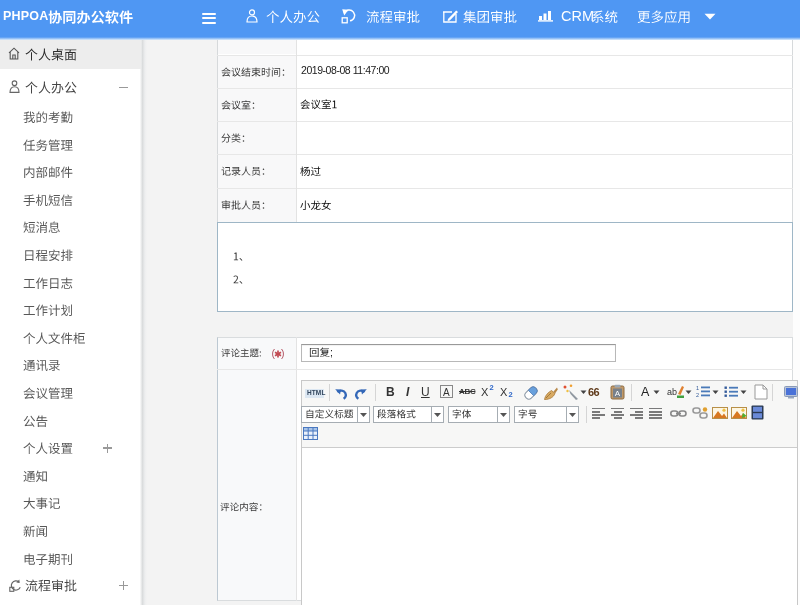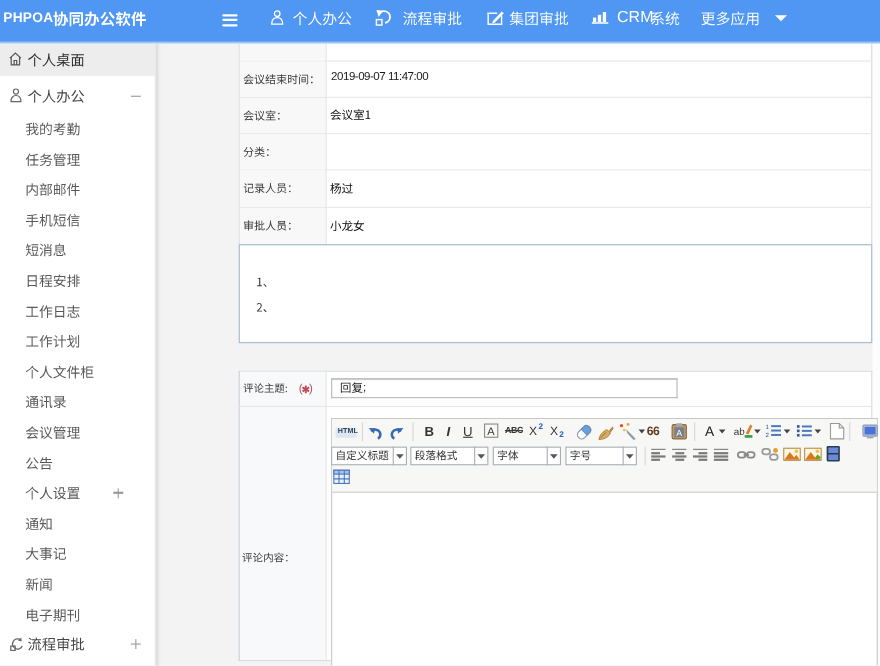--- a/index.html
+++ b/index.html
@@ -149,21 +149,21 @@
   </svg>
 <svg class="" style="position:absolute;left:221px;top:132.7px;" width="31" height="13" viewBox="0 0 31 13">
     <path fill="#3a3a3a" d="M6.7 0.6 6 0.9C6.8 2.3 8 4 9 4.9C9.2 4.7 9.4 4.4 9.6 4.2C8.6 3.5 7.4 1.9 6.7 0.6ZM3.2 0.6C2.7 2.1 1.6 3.5 0.4 4.4C0.6 4.5 1 4.8 1.1 5C1.4 4.7 1.6 4.5 1.9 4.2V4.9H3.8C3.6 6.6 3 8.2 0.7 9C0.8 9.2 1 9.4 1.1 9.6C3.7 8.7 4.3 6.9 4.6 4.9H7.3C7.2 7.4 7 8.4 6.8 8.7C6.7 8.8 6.6 8.8 6.4 8.8C6.1 8.8 5.5 8.8 4.9 8.7C5 8.9 5.1 9.2 5.1 9.5C5.8 9.5 6.4 9.5 6.7 9.5C7 9.5 7.3 9.4 7.5 9.1C7.8 8.8 8 7.6 8.1 4.5C8.1 4.4 8.1 4.2 8.1 4.2H1.9C2.8 3.3 3.5 2.1 4 0.8Z M17.5 0.6C17.2 1 16.8 1.6 16.4 2L17.1 2.2C17.4 1.9 17.9 1.3 18.2 0.8ZM11.8 0.9C12.2 1.3 12.7 1.9 12.9 2.3L13.5 2C13.3 1.6 12.9 1 12.4 0.6ZM14.6 0.4V2.4H10.7V3H14C13.2 3.9 11.8 4.6 10.5 4.9C10.7 5 10.9 5.3 11 5.5C12.4 5.1 13.7 4.3 14.6 3.3V5H15.4V3.5C16.6 4.1 18.1 5 18.9 5.5L19.3 4.9C18.5 4.4 17.1 3.6 15.8 3H19.3V2.4H15.4V0.4ZM14.6 5.2C14.6 5.6 14.5 6 14.4 6.3H10.7V7H14.2C13.7 8 12.7 8.6 10.5 8.9C10.6 9.1 10.8 9.4 10.8 9.6C13.3 9.2 14.4 8.3 15 7.1C15.8 8.5 17.1 9.3 19.2 9.6C19.2 9.4 19.5 9.1 19.6 8.9C17.8 8.7 16.5 8.1 15.7 7H19.4V6.3H15.2C15.3 6 15.4 5.6 15.4 5.2Z M22.5 3.9C22.9 3.9 23.3 3.7 23.3 3.2C23.3 2.7 22.9 2.4 22.5 2.4C22.1 2.4 21.7 2.7 21.7 3.2C21.7 3.7 22.1 3.9 22.5 3.9ZM22.5 8.8C22.9 8.8 23.3 8.5 23.3 8.1C23.3 7.6 22.9 7.3 22.5 7.3C22.1 7.3 21.7 7.6 21.7 8.1C21.7 8.5 22.1 8.8 22.5 8.8Z"></path>
   </svg>
 <svg class="" style="position:absolute;left:221px;top:166.2px;" width="51" height="13" viewBox="0 0 51 13">
     <path fill="#3a3a3a" d="M1.2 1.1C1.8 1.6 2.5 2.3 2.8 2.7L3.4 2.2C3 1.8 2.3 1.1 1.8 0.7ZM2 9.4V9.4C2.1 9.2 2.4 9 4.1 7.8C4 7.7 3.9 7.4 3.8 7.2L2.8 7.9V3.5H0.5V4.3H2.1V7.9C2.1 8.4 1.8 8.7 1.6 8.8C1.7 9 1.9 9.2 2 9.4ZM4.2 1.1V1.9H8.2V4.4H4.4V8.2C4.4 9.2 4.7 9.5 5.9 9.5C6.1 9.5 7.9 9.5 8.2 9.5C9.2 9.5 9.5 9 9.6 7.4C9.4 7.3 9.1 7.2 8.9 7.1C8.8 8.5 8.7 8.7 8.1 8.7C7.7 8.7 6.2 8.7 5.9 8.7C5.3 8.7 5.2 8.6 5.2 8.2V5.1H8.2V5.6H8.9V1.1Z M11.3 5.6C12 6 12.8 6.6 13.2 6.9L13.7 6.4C13.3 6 12.5 5.5 11.8 5.2ZM11.3 1V1.7H17.4L17.4 2.6H11.6V3.3H17.3L17.3 4.2H10.7V4.9H14.6V6.7C13.2 7.3 11.7 7.9 10.7 8.3L11.1 8.9C12.1 8.5 13.4 8 14.6 7.4V8.8C14.6 8.9 14.6 9 14.4 9C14.2 9 13.7 9 13.1 9C13.2 9.2 13.3 9.4 13.3 9.6C14.1 9.6 14.6 9.6 14.9 9.5C15.3 9.4 15.4 9.2 15.4 8.8V6.4C16.2 7.7 17.5 8.7 19 9.2C19.1 9 19.4 8.7 19.5 8.6C18.4 8.3 17.5 7.7 16.8 7C17.4 6.6 18.1 6.1 18.7 5.6L18.1 5.1C17.6 5.6 16.9 6.1 16.3 6.6C15.9 6.1 15.6 5.7 15.4 5.2V4.9H19.4V4.2H18C18.1 3.2 18.2 1.9 18.2 1L17.6 0.9L17.5 1Z M24.6 0.4C24.5 2 24.6 6.9 20.4 9C20.7 9.1 20.9 9.4 21 9.6C23.5 8.2 24.6 6 25 4C25.5 5.9 26.6 8.3 29.1 9.5C29.2 9.3 29.4 9.1 29.6 8.9C26.1 7.3 25.5 3.1 25.3 1.9C25.4 1.3 25.4 0.8 25.4 0.4Z M32.7 1.5H37.4V2.6H32.7ZM31.9 0.9V3.3H38.2V0.9ZM34.5 5.5V6.5C34.5 7.2 34.3 8.3 30.7 9C30.8 9.2 31.1 9.5 31.1 9.6C34.9 8.8 35.4 7.5 35.4 6.5V5.5ZM35.3 8.2C36.5 8.6 38.1 9.2 39 9.6L39.4 9C38.5 8.6 36.9 8 35.7 7.6ZM31.6 4.2V7.9H32.3V4.9H37.8V7.8H38.6V4.2Z M42.5 3.9C42.9 3.9 43.3 3.7 43.3 3.2C43.3 2.7 42.9 2.4 42.5 2.4C42.1 2.4 41.7 2.7 41.7 3.2C41.7 3.7 42.1 3.9 42.5 3.9ZM42.5 8.8C42.9 8.8 43.3 8.5 43.3 8.1C43.3 7.6 42.9 7.3 42.5 7.3C42.1 7.3 41.7 7.6 41.7 8.1C41.7 8.5 42.1 8.8 42.5 8.8Z"></path>
   </svg>
 <svg class="" style="position:absolute;left:221px;top:200.2px;" width="51" height="13" viewBox="0 0 51 13">
     <path fill="#3a3a3a" d="M4.3 0.5C4.5 0.8 4.6 1.2 4.7 1.5H0.8V3.1H1.6V2.2H8.4V3.1H9.2V1.5H5.4L5.6 1.4C5.5 1.1 5.3 0.7 5.1 0.3ZM2.2 5.9H4.6V7H2.2ZM2.2 5.2V4.2H4.6V5.2ZM7.8 5.9V7H5.4V5.9ZM7.8 5.2H5.4V4.2H7.8ZM4.6 2.5V3.5H1.4V8.3H2.2V7.7H4.6V9.6H5.4V7.7H7.8V8.2H8.6V3.5H5.4V2.5Z M11.8 0.4V2.4H10.5V3.1H11.8V5.3C11.3 5.5 10.8 5.6 10.3 5.7L10.6 6.4L11.8 6V8.7C11.8 8.8 11.8 8.8 11.6 8.8C11.5 8.8 11.1 8.9 10.6 8.8C10.7 9 10.8 9.3 10.8 9.5C11.5 9.5 11.9 9.5 12.2 9.4C12.5 9.3 12.6 9.1 12.6 8.7V5.8L13.8 5.5L13.7 4.8L12.6 5.1V3.1H13.7V2.4H12.6V0.4ZM14.1 9.4C14.3 9.3 14.6 9.1 16.4 8.3C16.3 8.2 16.2 7.9 16.2 7.6L14.9 8.2V4.3H16.3V3.6H14.9V0.5H14.1V8C14.1 8.5 13.9 8.7 13.8 8.8C13.9 8.9 14.1 9.2 14.1 9.4ZM18.9 2.7C18.5 3.1 17.9 3.6 17.4 4V0.6H16.7V8.2C16.7 9.1 16.9 9.4 17.6 9.4C17.8 9.4 18.5 9.4 18.7 9.4C19.4 9.4 19.6 8.9 19.6 7.6C19.4 7.5 19.1 7.4 18.9 7.2C18.9 8.3 18.9 8.6 18.6 8.6C18.5 8.6 17.9 8.6 17.7 8.6C17.5 8.6 17.4 8.6 17.4 8.2V4.8C18.1 4.4 18.8 3.8 19.4 3.2Z M24.6 0.4C24.5 2 24.6 6.9 20.4 9C20.7 9.1 20.9 9.4 21 9.6C23.5 8.2 24.6 6 25 4C25.5 5.9 26.6 8.3 29.1 9.5C29.2 9.3 29.4 9.1 29.6 8.9C26.1 7.3 25.5 3.1 25.3 1.9C25.4 1.3 25.4 0.8 25.4 0.4Z M32.7 1.5H37.4V2.6H32.7ZM31.9 0.9V3.3H38.2V0.9ZM34.5 5.5V6.5C34.5 7.2 34.3 8.3 30.7 9C30.8 9.2 31.1 9.5 31.1 9.6C34.9 8.8 35.4 7.5 35.4 6.5V5.5ZM35.3 8.2C36.5 8.6 38.1 9.2 39 9.6L39.4 9C38.5 8.6 36.9 8 35.7 7.6ZM31.6 4.2V7.9H32.3V4.9H37.8V7.8H38.6V4.2Z M42.5 3.9C42.9 3.9 43.3 3.7 43.3 3.2C43.3 2.7 42.9 2.4 42.5 2.4C42.1 2.4 41.7 2.7 41.7 3.2C41.7 3.7 42.1 3.9 42.5 3.9ZM42.5 8.8C42.9 8.8 43.3 8.5 43.3 8.1C43.3 7.6 42.9 7.3 42.5 7.3C42.1 7.3 41.7 7.6 41.7 8.1C41.7 8.5 42.1 8.8 42.5 8.8Z"></path>
   </svg>
-<div style="position:absolute;left:301px;top:63.125px;font:normal 10.5px 'Liberation Sans',sans-serif;color:#1a1a1a;line-height:15.75px;letter-spacing:-0.45px;white-space:pre;">2019-09-07 11:47:00</div>
+<div style="position:absolute;left:301px;top:63.125px;font:normal 10.5px 'Liberation Sans',sans-serif;color:#1a1a1a;line-height:15.75px;letter-spacing:-0.45px;white-space:pre;">2019-08-08 11:47:00</div>
 <svg class="" style="position:absolute;left:300px;top:99.46px;" width="38" height="14" viewBox="0 0 38 14">
     <path fill="#111" d="M1.6 9.8C2 9.7 2.6 9.7 8.2 9.2C8.4 9.5 8.7 9.8 8.8 10.1L9.5 9.6C9 8.9 8 7.7 7.1 6.9L6.4 7.2C6.8 7.6 7.3 8.1 7.6 8.5L2.9 8.9C3.6 8.2 4.4 7.3 5 6.5H9.6V5.7H0.9V6.5H3.9C3.3 7.4 2.5 8.2 2.2 8.5C1.8 8.8 1.6 9 1.4 9C1.5 9.3 1.6 9.7 1.6 9.8ZM5.3 0.4C4.3 1.8 2.5 3.2 0.4 4C0.6 4.2 0.9 4.5 1 4.7C1.6 4.4 2.2 4.1 2.8 3.8V4.4H7.8V3.7H2.9C3.8 3.1 4.6 2.4 5.3 1.7C5.9 2.4 6.8 3.1 7.8 3.7C8.3 4 9 4.3 9.6 4.6C9.7 4.4 9.9 4.1 10.1 3.9C8.4 3.3 6.7 2.2 5.7 1.2L6 0.7Z M16.2 0.9C16.6 1.6 17.1 2.6 17.2 3.1L17.9 2.8C17.8 2.2 17.3 1.3 16.9 0.6ZM11.7 1.1C12.2 1.6 12.7 2.3 13 2.8L13.6 2.3C13.3 1.8 12.7 1.2 12.3 0.7ZM19.2 1.1C18.9 3.3 18.3 5.2 17.2 6.8C16.2 5.3 15.5 3.4 15.1 1.2L14.4 1.3C14.8 3.8 15.5 5.9 16.7 7.5C15.9 8.3 15 9 13.8 9.5C13.9 9.7 14.1 10 14.2 10.2C15.5 9.6 16.4 8.9 17.2 8.1C18 8.9 19 9.6 20.2 10.1C20.3 9.9 20.6 9.6 20.7 9.4C19.5 9 18.5 8.3 17.7 7.4C19 5.7 19.6 3.6 20 1.2ZM11 3.7V4.5H12.5V8.2C12.5 8.7 12.2 9.1 12 9.3C12.1 9.4 12.4 9.6 12.5 9.8C12.6 9.6 12.9 9.4 14.8 8.1C14.7 7.9 14.6 7.6 14.5 7.4L13.2 8.3V3.7Z M22.6 7V7.7H25.8V9.1H21.6V9.8H30.9V9.1H26.6V7.7H30V7H26.6V5.9H25.8V7ZM23 6.1C23.3 5.9 23.8 5.9 28.8 5.5C29.1 5.7 29.3 6 29.4 6.2L30 5.7C29.6 5.2 28.7 4.4 28 3.8L27.4 4.2C27.7 4.4 28 4.7 28.2 4.9L24.2 5.2C24.8 4.8 25.4 4.3 25.9 3.7H29.8V3H22.8V3.7H24.9C24.3 4.3 23.7 4.8 23.5 5C23.2 5.2 23 5.3 22.8 5.3C22.8 5.5 23 5.9 23 6.1ZM25.6 0.5C25.7 0.8 25.9 1.1 26 1.4H21.7V3.2H22.5V2.1H30V3.2H30.8V1.4H26.9C26.7 1 26.5 0.6 26.3 0.3Z M32.4 9.2H36.6V8.4H35.1V1.5H34.4C33.9 1.8 33.5 2 32.8 2.1V2.7H34.1V8.4H32.4Z"></path>
   </svg>
 <svg class="" style="position:absolute;left:300px;top:165.96px;" width="22" height="14" viewBox="0 0 22 14">
     <path fill="#111" d="M1.9 0.4V2.4H0.5V3.2H1.8C1.6 4.6 0.9 6.3 0.3 7.2C0.5 7.4 0.7 7.7 0.8 7.9C1.2 7.3 1.6 6.2 1.9 5.1V10.1H2.6V4.4C3 5 3.3 5.6 3.4 6L3.9 5.4C3.8 5.1 2.9 3.8 2.6 3.4V3.2H3.9V2.4H2.6V0.4ZM4.4 4.7C4.5 4.6 4.8 4.5 5.3 4.5H5.8C5.3 5.7 4.5 6.7 3.5 7.3C3.7 7.5 4 7.7 4.1 7.8C5.1 7.1 6 5.9 6.6 4.5H7.7C7 6.8 5.7 8.6 3.9 9.6C4.1 9.7 4.4 10 4.5 10.1C6.3 8.9 7.6 7 8.4 4.5H9.1C8.9 7.6 8.7 8.8 8.4 9.1C8.3 9.3 8.2 9.3 8 9.3C7.9 9.3 7.5 9.3 7 9.2C7.2 9.4 7.2 9.8 7.2 10C7.7 10 8.1 10 8.4 10C8.7 9.9 8.9 9.9 9.1 9.6C9.5 9.2 9.7 7.9 9.9 4.2C9.9 4.1 9.9 3.8 9.9 3.8H5.8C6.8 3.1 7.9 2.3 9 1.3L8.4 0.8L8.3 0.9H4V1.7H7.4C6.5 2.5 5.5 3.2 5.1 3.4C4.7 3.7 4.3 3.9 4 3.9C4.1 4.1 4.3 4.5 4.4 4.7Z M11.3 1.1C11.9 1.7 12.6 2.4 12.9 2.9L13.5 2.5C13.2 2 12.5 1.2 11.9 0.7ZM14.5 4.2C15 4.9 15.7 5.8 16 6.4L16.6 6C16.3 5.4 15.7 4.5 15.1 3.9ZM13.3 4.4H11V5.1H12.5V7.8C12 8 11.5 8.5 10.9 9.1L11.4 9.8C12 9.1 12.5 8.5 12.8 8.5C13.1 8.5 13.4 8.9 13.8 9.1C14.6 9.6 15.5 9.7 16.8 9.7C17.8 9.7 19.6 9.6 20.4 9.6C20.4 9.4 20.5 9 20.6 8.7C19.6 8.9 18 8.9 16.8 8.9C15.6 8.9 14.7 8.9 14 8.4C13.7 8.2 13.5 8 13.3 7.9ZM18.1 0.5V2.3H14V3.1H18.1V7.2C18.1 7.4 18 7.5 17.8 7.5C17.6 7.5 16.8 7.5 16.1 7.5C16.2 7.7 16.3 8 16.3 8.3C17.3 8.3 18 8.3 18.3 8.1C18.7 8 18.9 7.8 18.9 7.2V3.1H20.3V2.3H18.9V0.5Z"></path>
   </svg>
 <svg class="" style="position:absolute;left:300px;top:199.96px;" width="32" height="14" viewBox="0 0 32 14">
     <path fill="#111" d="M4.9 0.6V9C4.9 9.2 4.8 9.3 4.6 9.3C4.4 9.3 3.6 9.3 2.8 9.3C3 9.5 3.1 9.9 3.2 10.1C4.1 10.1 4.8 10.1 5.2 9.9C5.6 9.8 5.7 9.6 5.7 9V0.6ZM7.4 3.2C8.3 4.8 9.2 6.7 9.4 8L10.2 7.6C10 6.4 9.1 4.4 8.2 3ZM2.1 3C1.9 4.4 1.3 6.3 0.3 7.4C0.6 7.5 0.9 7.7 1.1 7.8C2 6.6 2.7 4.7 3 3.2Z M16.8 1.1C17.4 1.6 18.2 2.2 18.7 2.6L19.2 2.2C18.8 1.7 17.9 1.1 17.3 0.7ZM19 4.2C18.5 5.2 17.7 6.2 16.8 7V3.7H20.4V2.9H14.9C15 2.2 15.1 1.3 15.1 0.5L14.3 0.4C14.2 1.3 14.2 2.2 14.1 2.9H11.1V3.7H14C13.7 6.3 12.9 8.1 10.9 9.3C11 9.4 11.4 9.8 11.5 9.9C13.6 8.6 14.5 6.6 14.9 3.7H16V7.6C15.3 8.2 14.5 8.6 13.7 9C13.9 9.1 14.2 9.4 14.3 9.6C14.9 9.3 15.5 9 16 8.6C16 9.5 16.3 9.8 17.4 9.8C17.6 9.8 19.1 9.8 19.4 9.8C20.3 9.8 20.5 9.4 20.6 8.1C20.4 8.1 20.1 8 19.9 7.8C19.8 8.8 19.7 9.1 19.3 9.1C19 9.1 17.7 9.1 17.4 9.1C16.9 9.1 16.8 9 16.8 8.6V8C18 7 19 5.8 19.7 4.5Z M28 3.8C27.7 5.2 27.2 6.2 26.4 7.1C25.7 6.7 24.9 6.4 24.1 6C24.4 5.4 24.7 4.6 25.1 3.8ZM22.9 6.4C23.9 6.8 24.8 7.2 25.8 7.7C24.8 8.4 23.4 8.9 21.5 9.2C21.7 9.4 21.8 9.7 21.9 10C24 9.6 25.5 9 26.6 8.1C28 8.8 29.2 9.5 30 10.1L30.7 9.4C29.8 8.8 28.6 8.1 27.3 7.4C28.1 6.5 28.6 5.3 28.9 3.8H30.9V2.9H25.4C25.7 2.1 26 1.2 26.2 0.4L25.4 0.3C25.2 1.1 24.9 2 24.5 2.9H21.6V3.8H24.1C23.7 4.8 23.3 5.7 22.9 6.4Z"></path>
   </svg>
 <div style="position:absolute;left:217px;top:222px;width:574px;height:88px;background:#fff;border:1px solid #9eb6c6;"></div>

